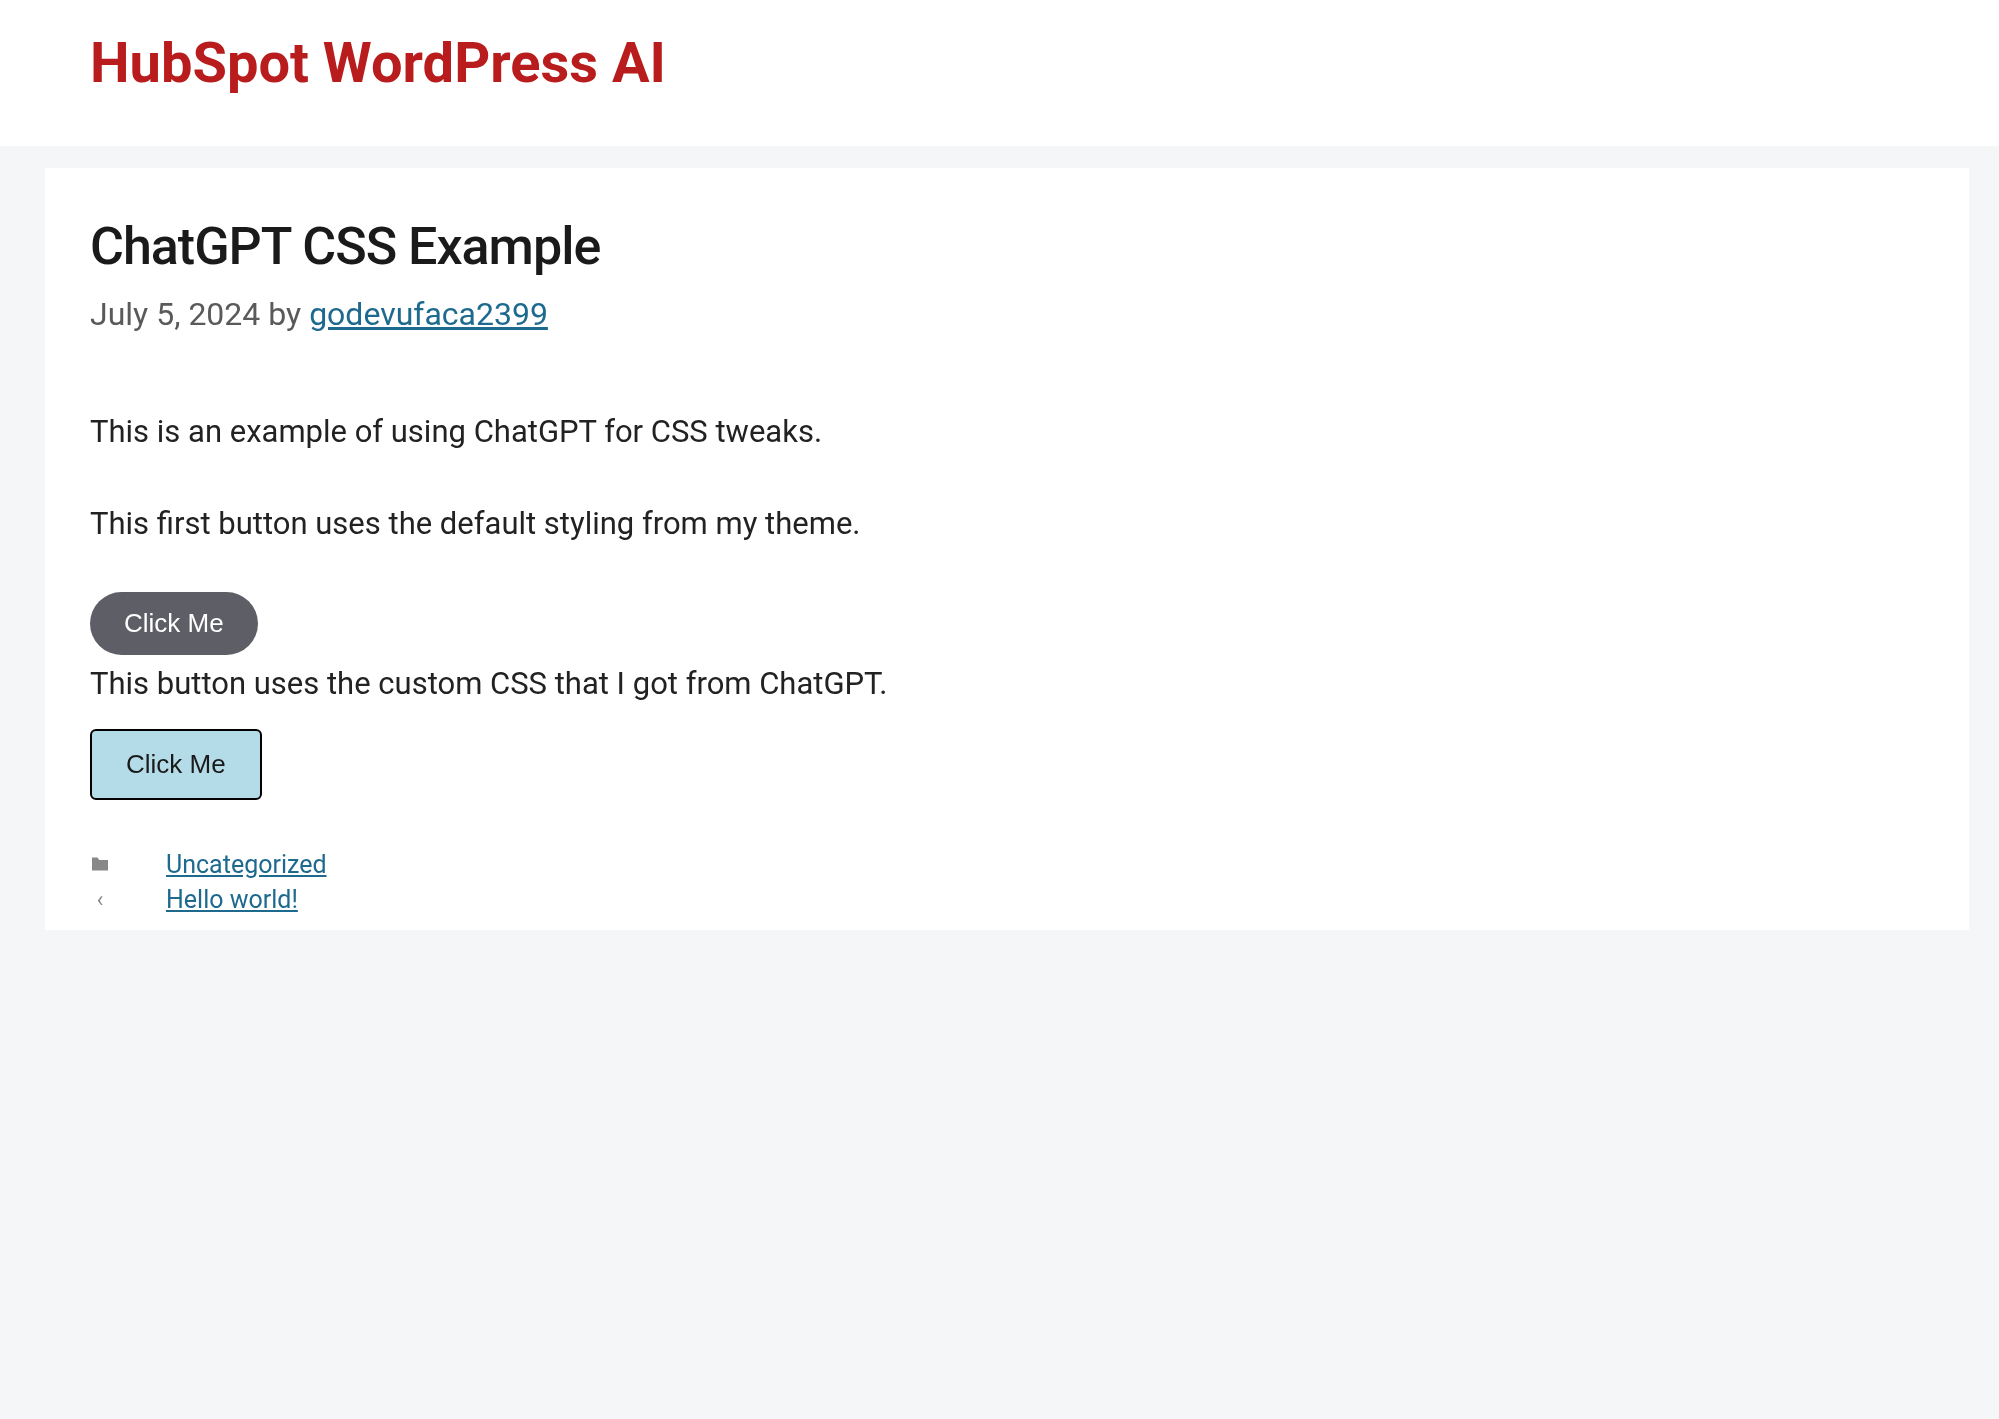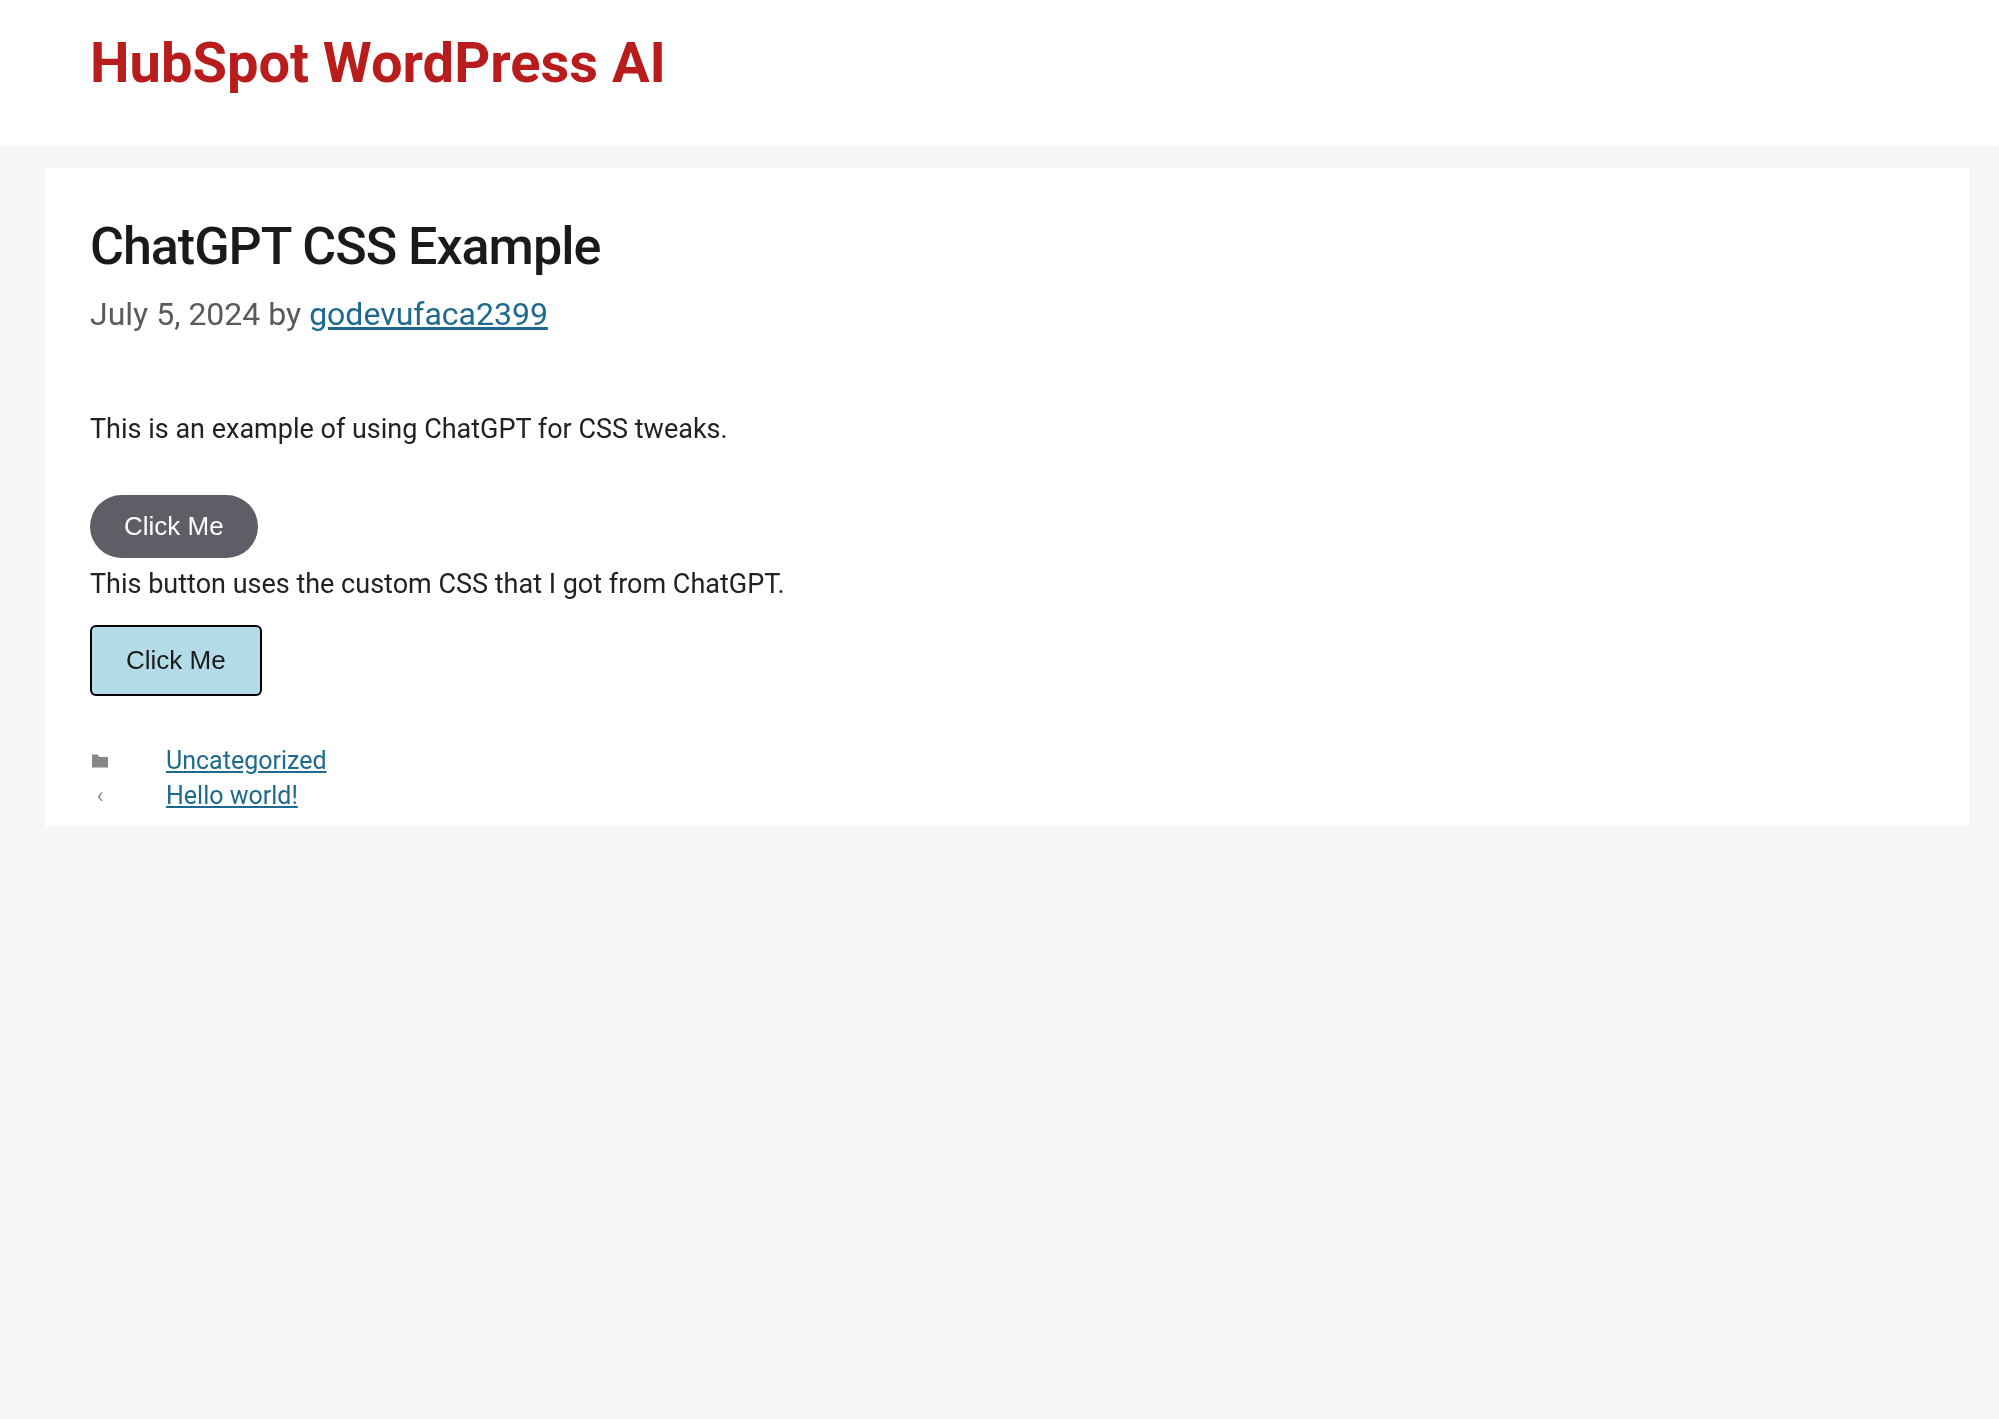--- a/index.html
+++ b/index.html
@@ -49,21 +49,21 @@
       color: #5a5a5a;
       margin-bottom: 76px;
     }
     
     .post-meta .author-link {
       color: #1e6a8e;
       text-decoration: underline;
     }
     
     .post-body p {
-      font-size: 27px;
+      font-size: 31px;
       color: #222;
       line-height: 1.5;
       margin-bottom: 45px;
     }
     
     .post-body p.after-button {
       margin-top: -8px;
       margin-bottom: 21px;
     }
     
@@ -139,20 +139,21 @@
     <h1 class="post-title">ChatGPT CSS Example</h1>
 
     <div class="post-meta">
       <span>July 5, 2024</span> 
       <span>by</span> 
       <a href="#" class="author-link">godevufaca2399</a>
     </div>
 
     <div class="post-body">
       <p>This is an example of using ChatGPT for CSS tweaks.</p>
+      <p>This first button uses the default styling from my theme.</p>
       
       <button class="btn-default">Click Me</button>
       
       <p class="after-button">This button uses the custom CSS that I got from ChatGPT.</p>
       
       <button class="btn-custom">Click Me</button>
     </div>
 
     <div class="post-footer">
       <div class="footer-row">

